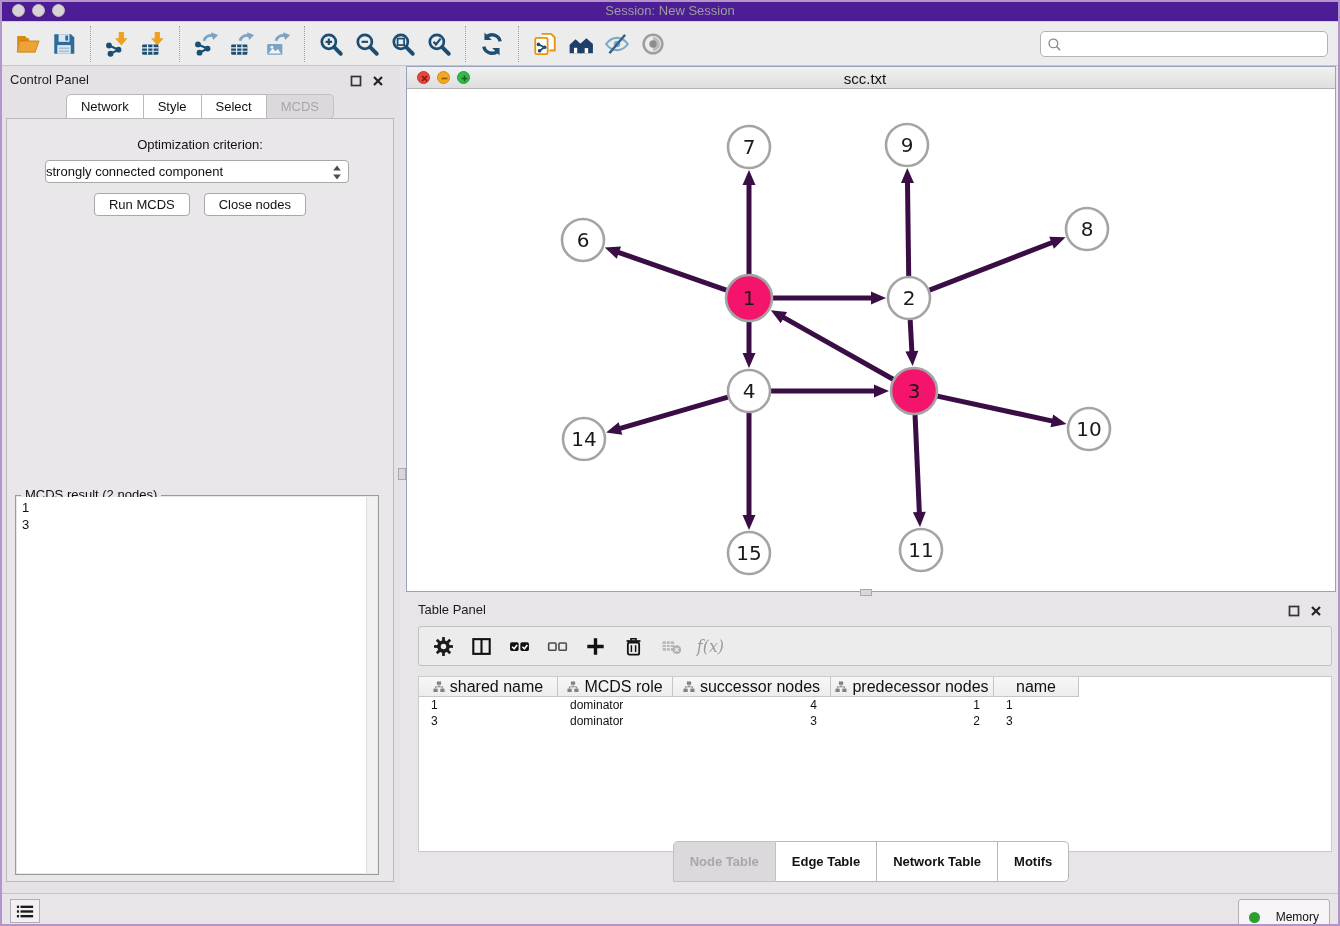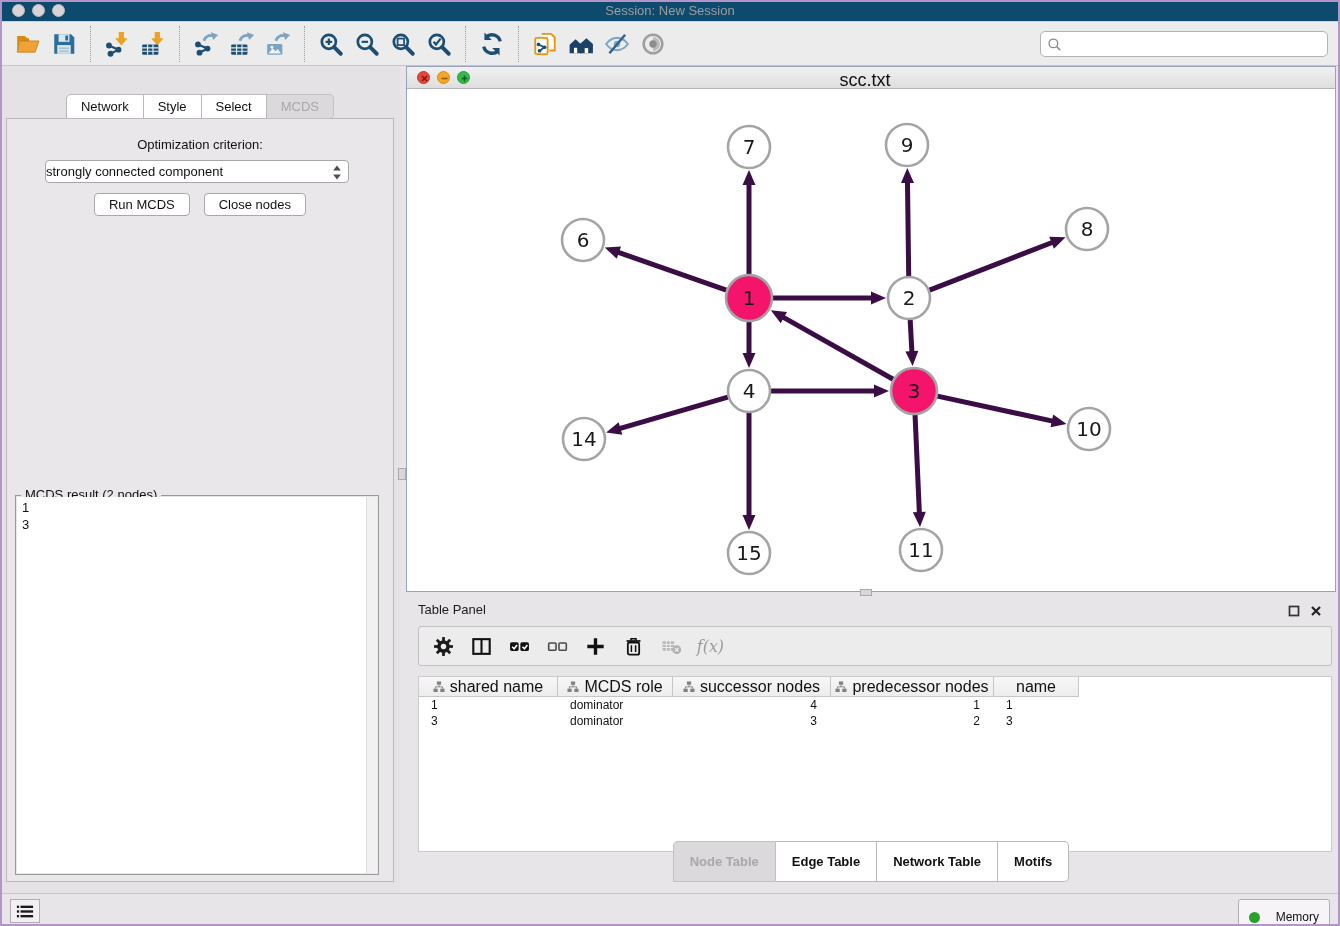--- a/index.html
+++ b/index.html
@@ -2,21 +2,21 @@
 <html><head>
 <meta charset="utf-8">
 <style>
   * { margin:0; padding:0; box-sizing:border-box; }
   html,body { width:1340px; height:926px; }
   body { font-family:"Liberation Sans","DejaVu Sans",sans-serif; background:#e7e5e7; position:relative; overflow:hidden; }
   #app { position:absolute; inset:0; background:#e7e5e7; }
   #frame { position:absolute; inset:0; border:2px solid #b495c9; pointer-events:none; z-index:200; }
 
   
-  #titlebar { position:absolute; left:0; top:0; width:1340px; height:22px; background:#0c4a6e; border-bottom:1px solid #d2d0d2; }
+  #titlebar { position:absolute; left:0; top:0; width:1340px; height:22px; background:#4c1d95; border-bottom:1px solid #d2d0d2; }
   .tl-dot { position:absolute; top:4px; width:13px; height:13px; border-radius:50%; background:#d7d3d7; border:1px solid #bdb9bd; }
   #win-title { position:absolute; left:0; right:0; top:3px; text-align:center; font-size:13px; color:#9e9e9e; }
 
   
   #toolbar { position:absolute; left:0; top:22px; width:1340px; height:44px; background:#ececec; border-bottom:1px solid #c7c5c7; display:flex; align-items:center; padding-left:10px; }
   .tbtn { width:36px; height:34px; display:flex; align-items:center; justify-content:center; cursor:pointer; }
   .tbtn svg { width:26px; height:26px; }
   .tsep { width:1px; height:36px; margin:0 8px; border-left:1px dotted #9f9f9f; }
   #search-wrap { position:absolute; right:12px; top:9px; width:288px; height:26px; background:#fff; border:1px solid #b3b3b3; border-radius:5px; display:flex; align-items:center; padding-left:6px; }
   #search-wrap svg { width:15px; height:15px; flex:0 0 auto; }
@@ -40,21 +40,21 @@
   .cp-btnrow { position:absolute; left:0; right:0; top:74px; display:flex; justify-content:center; gap:14px; }
   .push-btn { background:#fff; border:1px solid #a8a8a8; border-radius:4px; font-size:13px; color:#111; padding:3px 14px; height:23px; cursor:pointer; font-family:inherit; }
   #mcds-group { position:absolute; left:8px; right:14px; top:376px; bottom:6px; border:1px solid #9a9a9a; }
   #mcds-legend { position:absolute; top:-9px; left:5px; background:#e9e7e9; padding:0 4px; font-size:13px; color:#111; }
   #mcds-text { position:absolute; inset:1px; background:#fff; font-size:13px; line-height:17px; padding:2px 5px; color:#111; overflow:hidden; }
   #mcds-scroll { position:absolute; top:1px; bottom:1px; right:1px; width:11px; background:#f1f1f1; border-left:1px solid #ddd; }
 
   
   #network-window { position:absolute; left:406px; top:66px; width:930px; height:526px; background:#fff; border:1px solid #98a2bc; }
   #net-titlebar { position:absolute; left:0; top:0; right:0; height:22px; background:linear-gradient(#f1f1f1,#dedede); border-bottom:1px solid #b4b4b4; }
-  #net-title { position:absolute; left:0; right:12px; top:3px; text-align:center; font-size:18px; color:#111; }
+  #net-title { position:absolute; left:0; right:12px; top:3px; text-align:center; font-size:15px; color:#111; }
   .mac-dot { position:absolute; top:4px; width:13px; height:13px; border-radius:50%; cursor:pointer; }
   .mac-dot svg { position:absolute; inset:0; width:13px; height:13px; }
   #graph-area { position:absolute; left:0; top:22px; width:928px; height:502px; background:#fff; }
   .splitter { position:absolute; background:#d8d6d8; border:1px solid #aaa; z-index:150; }
 
   
   #table-panel { position:absolute; left:406px; top:596px; width:930px; height:294px; background:#e7e5e7; }
   #tp-toolbar { position:absolute; left:12px; right:4px; top:30px; height:40px; background:#ececec; border:1px solid #c2c0c2; border-radius:3px; display:flex; align-items:center; padding-left:10px; gap:10px; }
   .tp-btn { width:28px; height:28px; display:flex; align-items:center; justify-content:center; cursor:pointer; }
   .tp-btn.disabled { cursor:default; }
@@ -235,20 +235,29 @@
     <div id="search-wrap">
       <svg viewBox="0 0 16 16">
           <circle cx="6.8" cy="6.8" r="4.6" fill="none" stroke="#8b8b8b" stroke-width="1.4"></circle>
           <line x1="10.2" y1="10.2" x2="14" y2="14" stroke="#8b8b8b" stroke-width="1.6"></line>
         </svg>
       <input id="search-input" placeholder="" style="">
     </div>
   </div>
 
   <div id="control-panel">
+    <div class="panel-head">
+      <span class="ph-title">Control Panel</span>
+      <span class="ph-btn" style="right:36px"><svg viewBox="0 0 12 12">
+            <rect x="1.5" y="1.5" width="9" height="9" fill="none" stroke="#333" stroke-width="1.7"></rect>
+          </svg></span>
+      <span class="ph-btn" style="right:14px"><svg viewBox="0 0 12 12">
+            <path d="M2 2l8 8M10 2l-8 8" stroke="#222" stroke-width="2.2"></path>
+          </svg></span>
+    </div>
     <div class="tabrow" id="cp-tabs">
         <div class="tab">Network</div>
         <div class="tab">Style</div>
         <div class="tab">Select</div>
         <div class="tab active">MCDS</div>
       </div>
     <div id="cp-content">
       <div id="opt-label">Optimization criterion:</div>
       <div id="opt-select">
         <span>strongly connected component</span>

